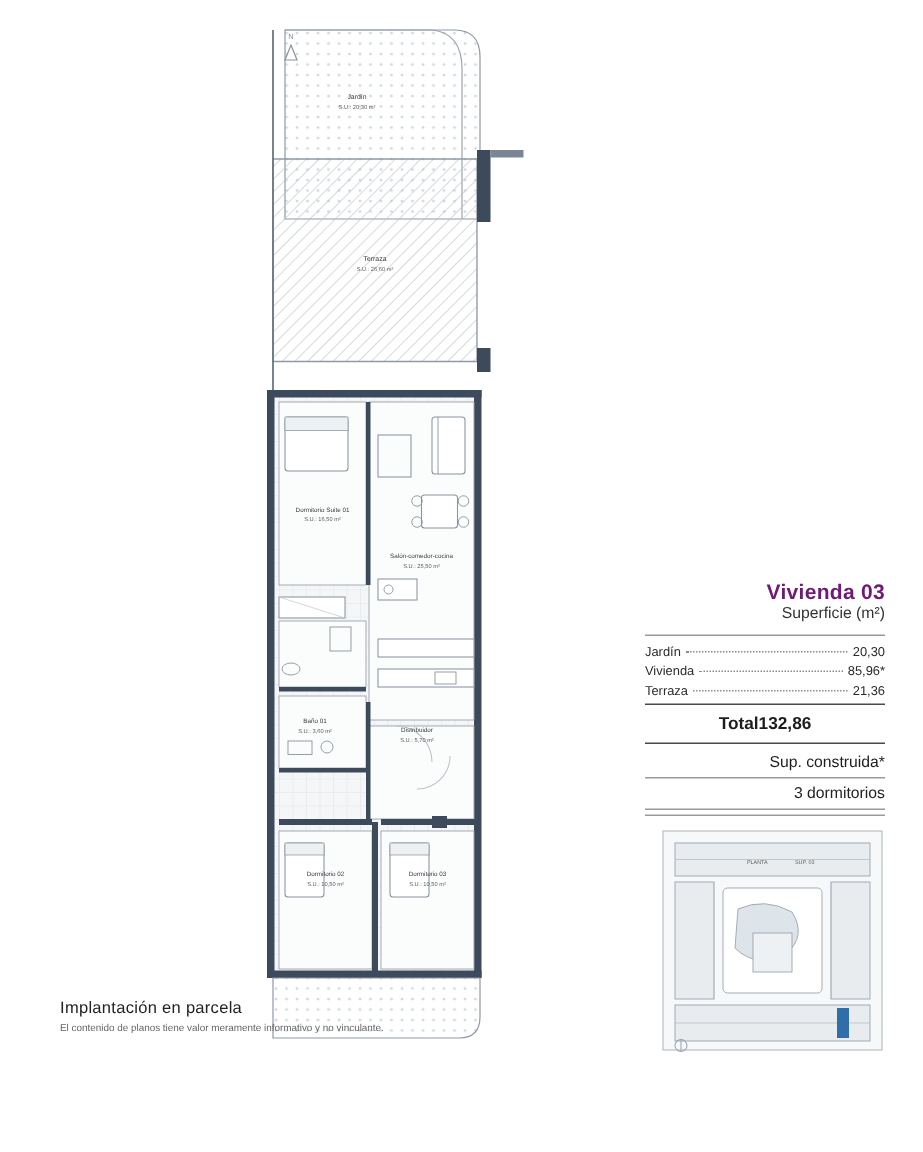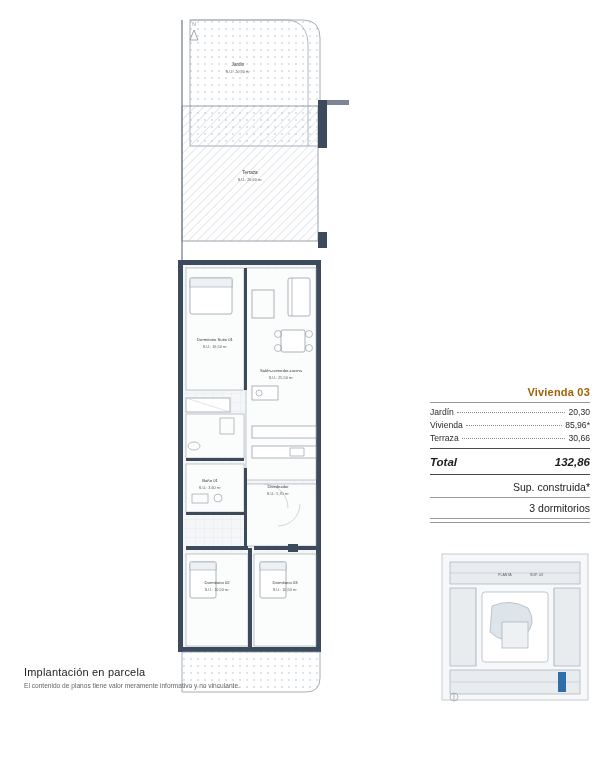--- a/index.html
+++ b/index.html
@@ -33,24 +33,24 @@
 
   
   .info-panel {
     position: absolute;
     left: 430px;
     top: 386px;
     width: 160px;
     text-align: right;
   }
   .info-title {
-    font-size: 11px;
+    font-size: 14px;
     font-weight: bold;
     letter-spacing: .2px;
-    color: #a16207;
+    color: #701a75;
     line-height: 1.15;
   }
   .info-sub {
     font-size: 10.5px;
     color: #333;
     margin-top: 1px;
     margin-bottom: 8px;
   }
   .rule {
     border: 0;
@@ -70,26 +70,25 @@
   }
   .row .dots {
     flex: 1;
     margin: 0 3px;
     border-bottom: 1px dotted #8a8a8a;
     transform: translateY(-2px);
   }
   .row .val { white-space: nowrap; }
   .row-total {
     display: flex;
-    justify-content: space-between;
+    justify-content: center;
     font-size: 11.5px;
     font-weight: bold;
     padding: 4px 0 3px 0;
     color: #1d1d1d;
-    font-style: italic;
   }
   .constr {
     font-size: 10.5px;
     font-weight: normal;
     padding: 3px 0 1px 0;
     color: #1d1d1d;
   }
   .constr-line {
     font-size: 10.5px;
     padding: 1px 0;
@@ -101,21 +100,21 @@
     position: absolute;
     left: 440px;
     top: 552px;
     width: 150px;
     height: 150px;
   }
 
   
   .footer {
     position: absolute;
-    left: 24px;
+    left: 40px;
     top: 666px;
     width: 330px;
   }
   .footer-title {
     font-size: 11px;
     color: #222;
     letter-spacing: .2px;
   }
   .footer-note {
     font-size: 6.6px;
@@ -249,36 +248,37 @@
         <text x="49" y="584.5" font-size="3.8" fill="#5c5c5c">S.U.: 10,50 m²</text>
 
         <text x="117" y="578" font-size="4.2">Dormitorio 03</text>
         <text x="117" y="584.5" font-size="3.8" fill="#5c5c5c">S.U.: 10,50 m²</text>
       </g>
     </svg>
   </div>
 
   <div class="info-panel">
     <div class="info-title">Vivienda 03</div>
+    <div class="info-sub">Superficie (m²)</div>
     <hr class="rule">
 
     <div class="row">
       <span>Jardín</span>
       <span class="dots"></span>
       <span class="val">20,30</span>
     </div>
     <div class="row">
       <span>Vivienda</span>
       <span class="dots"></span>
       <span class="val">85,96*</span>
     </div>
     <div class="row">
       <span>Terraza</span>
       <span class="dots"></span>
-      <span class="val">30,66</span>
+      <span class="val">21,36</span>
     </div>
 
     <hr class="rule thick">
     <div class="row-total">
       <span>Total</span>
       <span>132,86</span>
     </div>
     <hr class="rule thick">
 
     <div class="constr">Sup. construida*</div>

